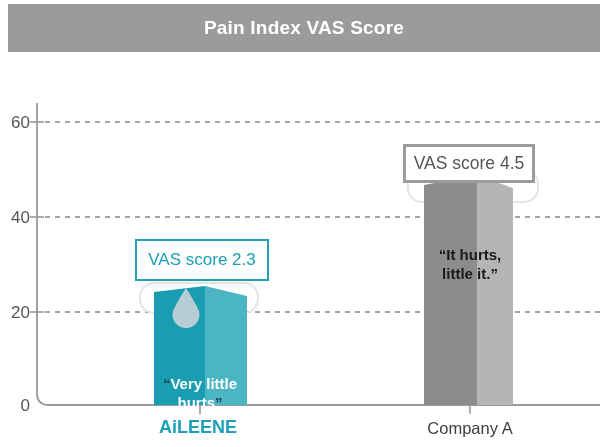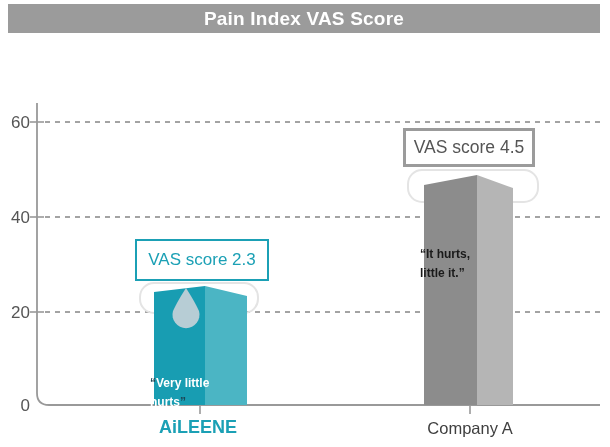--- a/index.html
+++ b/index.html
@@ -1,42 +1,42 @@
 <!DOCTYPE html>
 <html><head>
 <meta charset="utf-8">
 <style>
   html,body{margin:0;padding:0;background:#fff;}
   #stage{
     position:relative;width:610px;height:447px;background:#ffffff;
     font-family:"Liberation Sans",sans-serif;overflow:hidden;
   }
   .header{
-    position:absolute;left:8px;top:4px;width:592px;height:29px;
+    position:absolute;left:8px;top:4px;width:592px;height:48px;
     background:#9B9B9B;display:flex;align-items:center;justify-content:center;
   }
   .header .title{
     color:#ffffff;font-size:19px;font-weight:bold;letter-spacing:.2px;
   }
   svg{position:absolute;left:0;top:90px;}
   .score-box{
     position:absolute;background:#ffffff;display:flex;align-items:center;justify-content:center;
     box-sizing:border-box;
   }
   .score-box.teal{
     left:135px;top:239px;width:134px;height:42px;
     border:2px solid #1BA0B5;color:#1BA0B5;font-size:17px;
   }
   .score-box.gray{
-    left:403px;top:128px;width:132px;height:39px;
+    left:403px;top:144px;width:132px;height:39px;
     border:3px solid #9B9B9B;color:#555555;font-size:17.5px;
   }
   .bar-quote{
-    position:absolute;font-weight:bold;
-    font-size:12px;line-height:19px;
+    position:absolute;text-align:center;font-weight:bold;
+    font-size:15px;line-height:19px;
   }
   .bar-quote.teal{
     left:150px;top:336px;width:100px;color:#ffffff;margin-top:38px;
   }
   .bar-quote.teal .qmark{color:#1D4656;}
   .bar-quote.gray{
     left:420px;top:245px;width:100px;color:#1A1A1A;
   }
   .x-label{
     position:absolute;text-align:center;width:104px;

